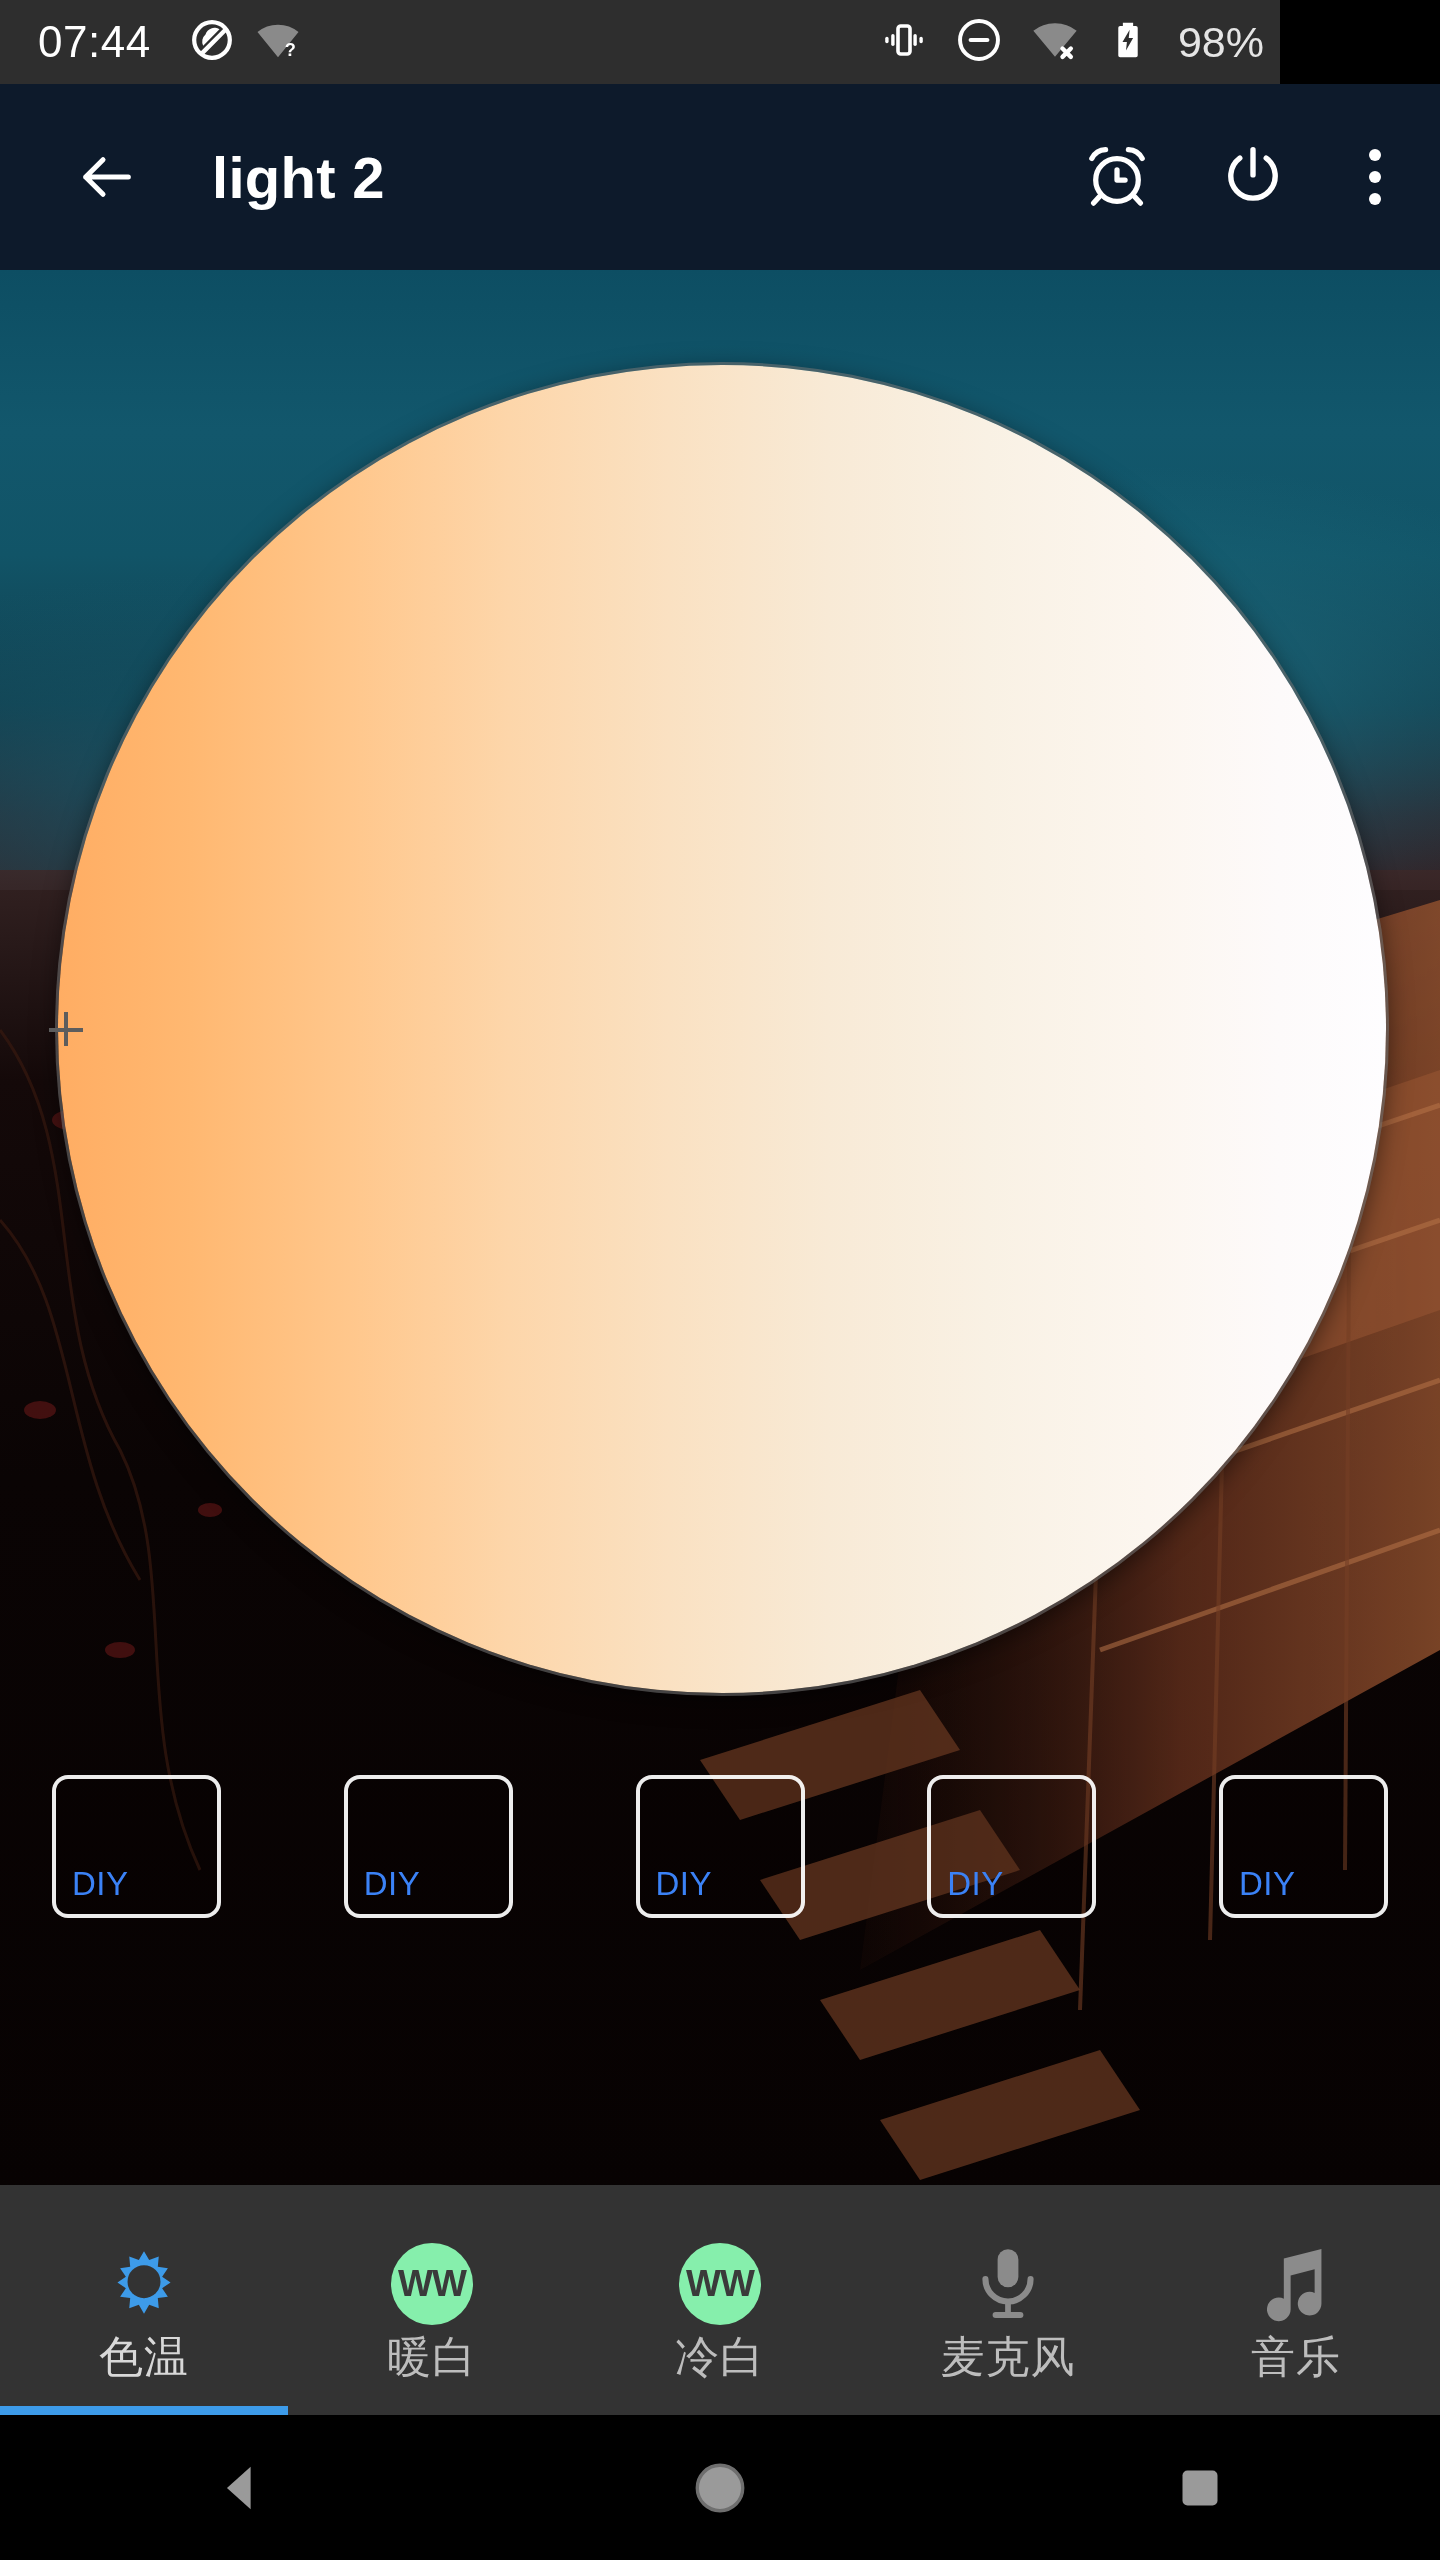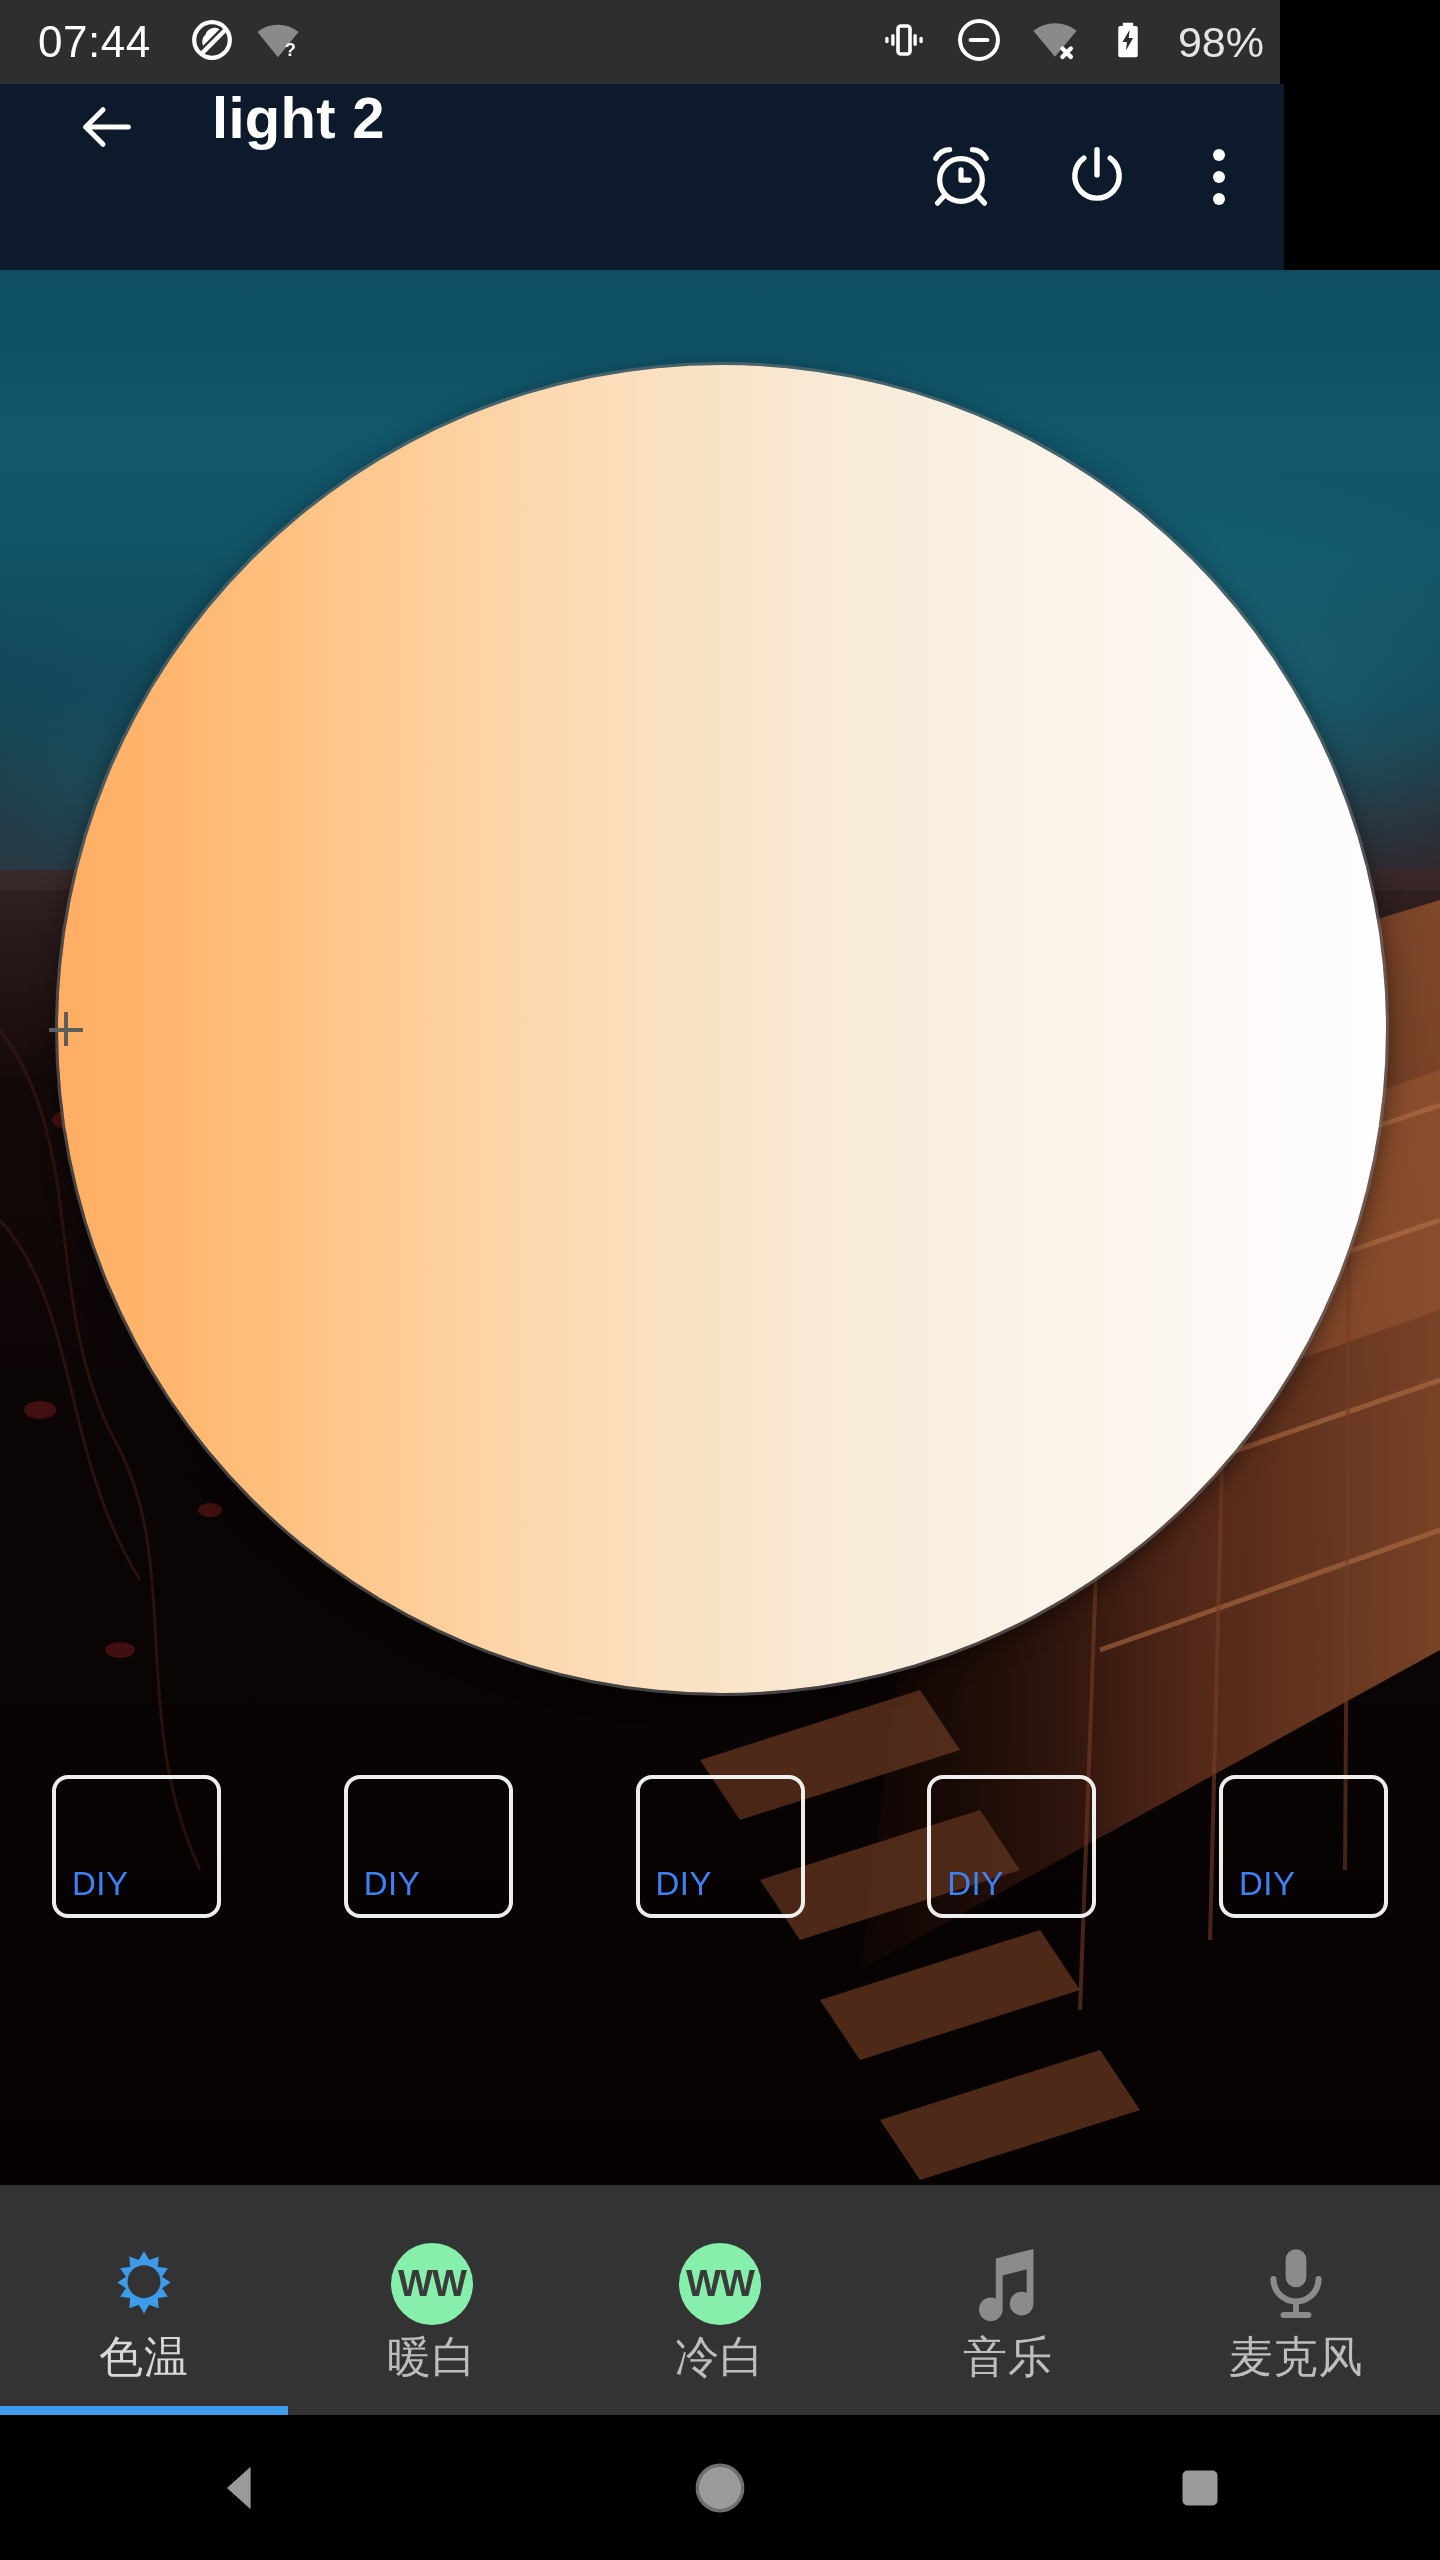--- a/index.html
+++ b/index.html
@@ -32,23 +32,23 @@
   .sb-left-icons { display: flex; align-items: center; gap: 20px; margin-left: 38px; }
   .sb-right { margin-left: auto; display: flex; align-items: center; gap: 26px; }
   #battery-pct {
     color: #e5e5e5; font-size: 43px; font-weight: 500; line-height: 1;
     margin-left: 2px;
   }
 
   
   #app-bar {
     position: absolute; top: 84px; left: 0;
-    width: 1284px; height: 186px;
+    width: 1440px; height: 186px;
     background: #0d1a2b;
-    display: flex; 
+    display: flex; align-items: center;
     padding: 0 18px 0 64px;
     z-index: 30;
   }
   #back-button { width: 86px; height: 86px; display: flex; align-items: center; justify-content: center; }
   #app-title {
     color: #ffffff; font-size: 58px; font-weight: 700;
     margin-left: 62px; letter-spacing: 0.3px; white-space: nowrap;
   }
   .appbar-actions { margin-left: auto; display: flex; align-items: center; gap: 58px; padding-right: 22px; }
   .appbar-btn { width: 78px; height: 78px; display: flex; align-items: center; justify-content: center; }
@@ -380,36 +380,36 @@
     <div class="tab-item">
       <span class="tab-icon">
         <span class="ww-badge">WW</span>
       </span>
       <span class="tab-label">冷白</span>
     </div>
 
     <div class="tab-item">
       <span class="tab-icon">
         <svg width="86" height="86" viewBox="0 0 24 24">
-          <path fill="#8b8b8b" d="M19.1 2.2 8.6 4.9v11.2a3.3 3.3 0 1 0 1.9 3v-9.5l6.7-1.7v6.6a3.3 3.3 0 1 0 1.9 3Z"></path>
-        </svg>
-      </span>
-      <span class="tab-label">音乐</span>
-    </div>
-
-    <div class="tab-item">
-      <span class="tab-icon">
-        <svg width="86" height="86" viewBox="0 0 24 24">
           <rect x="9.1" y="2.3" width="5.8" height="10.6" rx="2.9" fill="#8b8b8b"></rect>
           <path d="M5.7 10.6a6.3 6.3 0 0 0 12.6 0" fill="none" stroke="#8b8b8b" stroke-width="1.7" stroke-linecap="round"></path>
           <rect x="11.2" y="16.5" width="1.6" height="3.6" fill="#8b8b8b"></rect>
           <rect x="7.7" y="19.8" width="8.6" height="1.7" rx="0.85" fill="#8b8b8b"></rect>
         </svg>
       </span>
       <span class="tab-label">麦克风</span>
+    </div>
+
+    <div class="tab-item">
+      <span class="tab-icon">
+        <svg width="86" height="86" viewBox="0 0 24 24">
+          <path fill="#8b8b8b" d="M19.1 2.2 8.6 4.9v11.2a3.3 3.3 0 1 0 1.9 3v-9.5l6.7-1.7v6.6a3.3 3.3 0 1 0 1.9 3Z"></path>
+        </svg>
+      </span>
+      <span class="tab-label">音乐</span>
     </div>
   </div>
 
   <div id="nav-bar">
     <div class="nav-btn">
       <svg width="58" height="58" viewBox="0 0 24 24">
         <path fill="#9a9a9a" d="M16.4 3.2 6.6 12l9.8 8.8Z"></path>
       </svg>
     </div>
     <div class="nav-btn">

